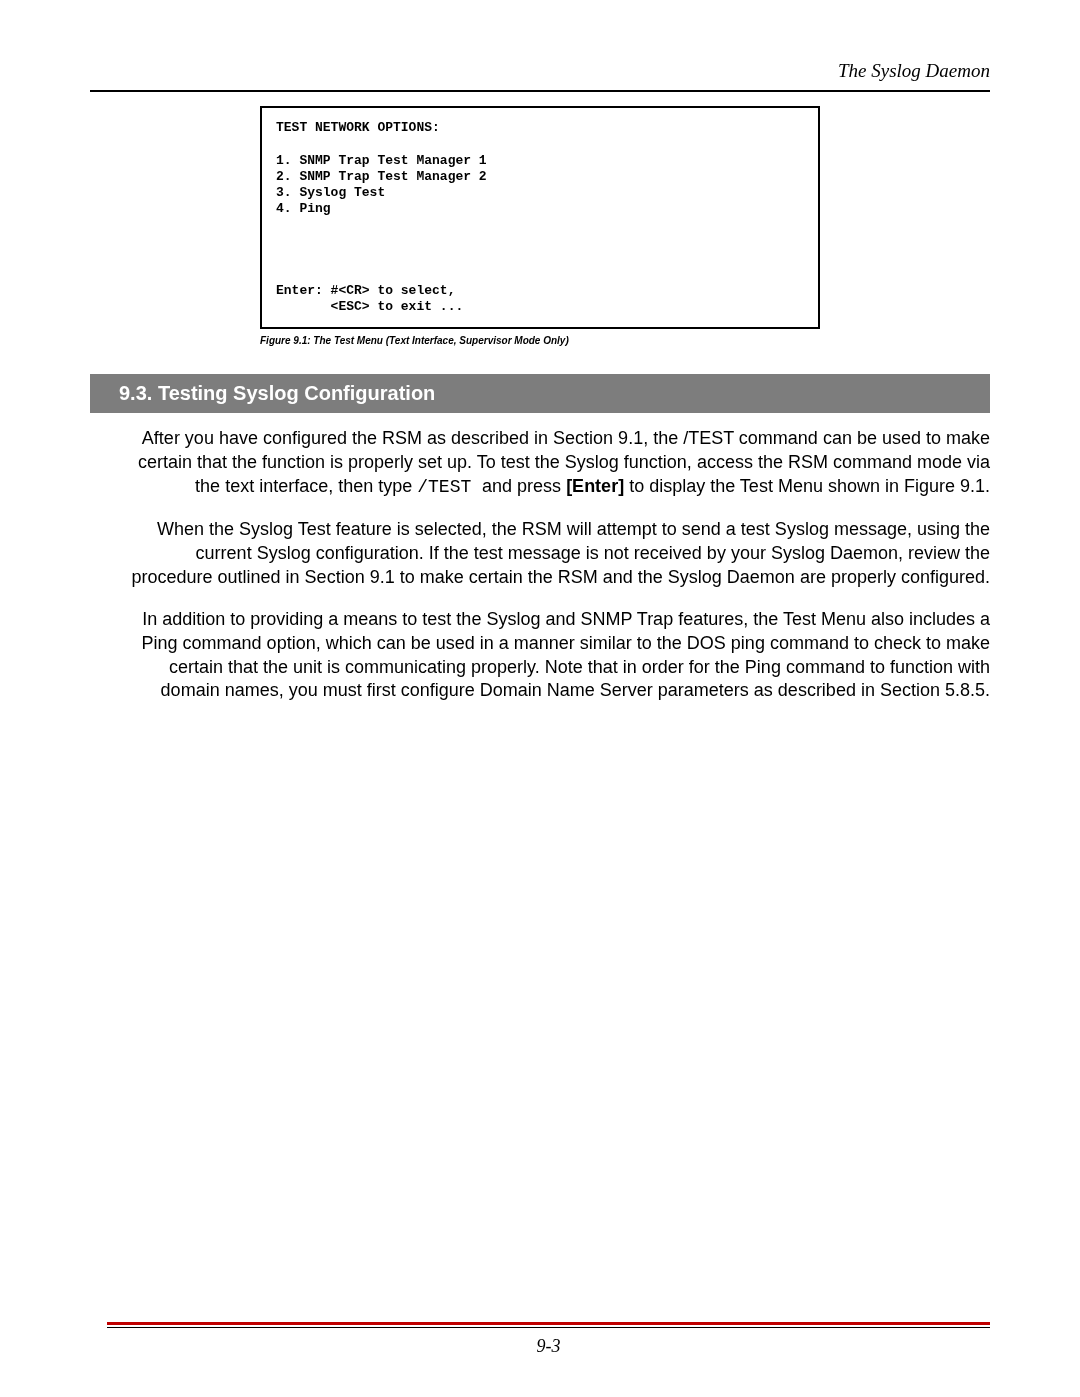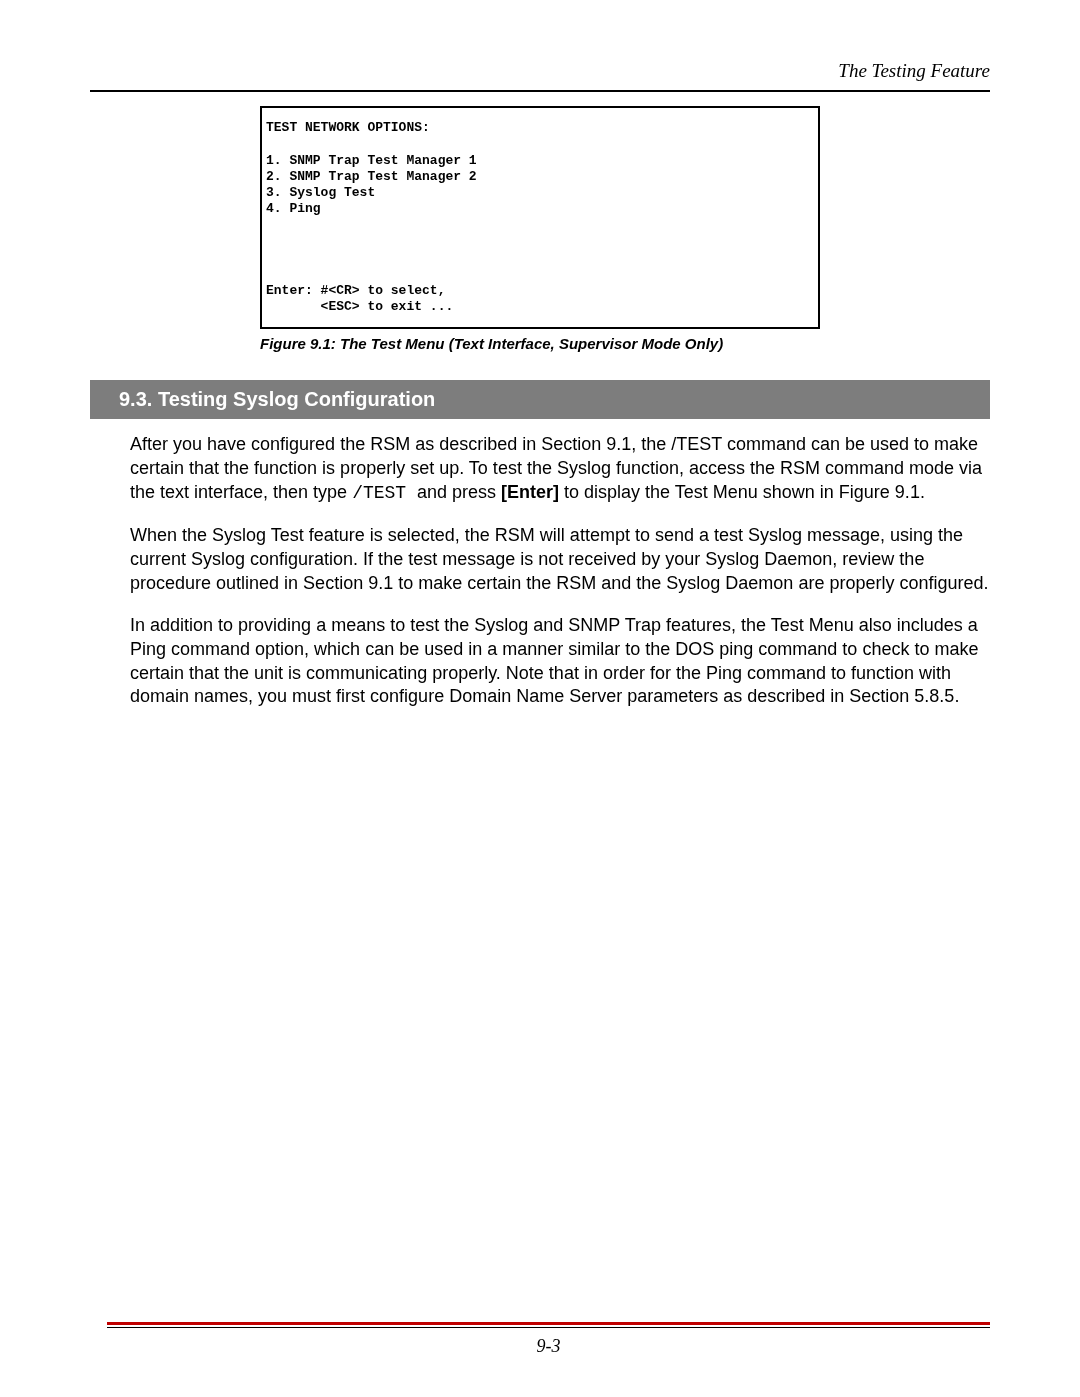--- a/index.html
+++ b/index.html
@@ -25,50 +25,51 @@
   }
   .top-rule {
     border: none;
     border-top: 2px solid #000;
     margin: 0 0 14px 0;
   }
   .figure-box {
     margin: 0 auto 6px auto;
     width: 560px;
     border: 2px solid #000;
-    padding: 12px 14px 12px 4px;
+    padding: 12px 14px 12px 14px;
     box-sizing: border-box;
     font-family: "Courier New", Courier, monospace;
     font-weight: bold;
     font-size: 13px;
     line-height: 1.25;
     white-space: pre;
   }
   .figure-caption {
     text-align: left;
     margin: 4px auto 28px auto;
     width: 560px;
     font-style: italic;
     font-weight: bold;
     font-family: Arial, Helvetica, sans-serif;
-    font-size: 15px;
+    font-size: 10px;
   }
   .section-bar {
     background: #7d7d7d;
     color: #fff;
     font-weight: bold;
     font-size: 20px;
     padding: 8px 29px;
     margin: 0 0 14px 0;
     font-family: "Trebuchet MS", Arial, sans-serif;
   }
   .body-text {
     margin: 0 0 0 40px;
     font-size: 18px;
     line-height: 1.33;
+    text-align: right;
   }
   .body-text p {
     margin: 0 0 18px 0;
   }
   .mono {
     font-family: "Courier New", Courier, monospace;
   }
   .footer {
     position: absolute;
     left: 107px;
@@ -90,21 +91,21 @@
     font-style: italic;
     font-family: Georgia, "Times New Roman", serif;
     font-size: 18px;
   }
 </style>
 </head>
 <body>
 
 <div class="page">
 
-  <div class="running-head">The Testing Feature</div>
+  <div class="running-head">The Syslog Daemon</div>
   <hr class="top-rule">
 
   <div class="figure-box" id="figure-box">TEST NETWORK OPTIONS:
 
 1. SNMP Trap Test Manager 1
 2. SNMP Trap Test Manager 2
 3. Syslog Test
 4. Ping
 
 

